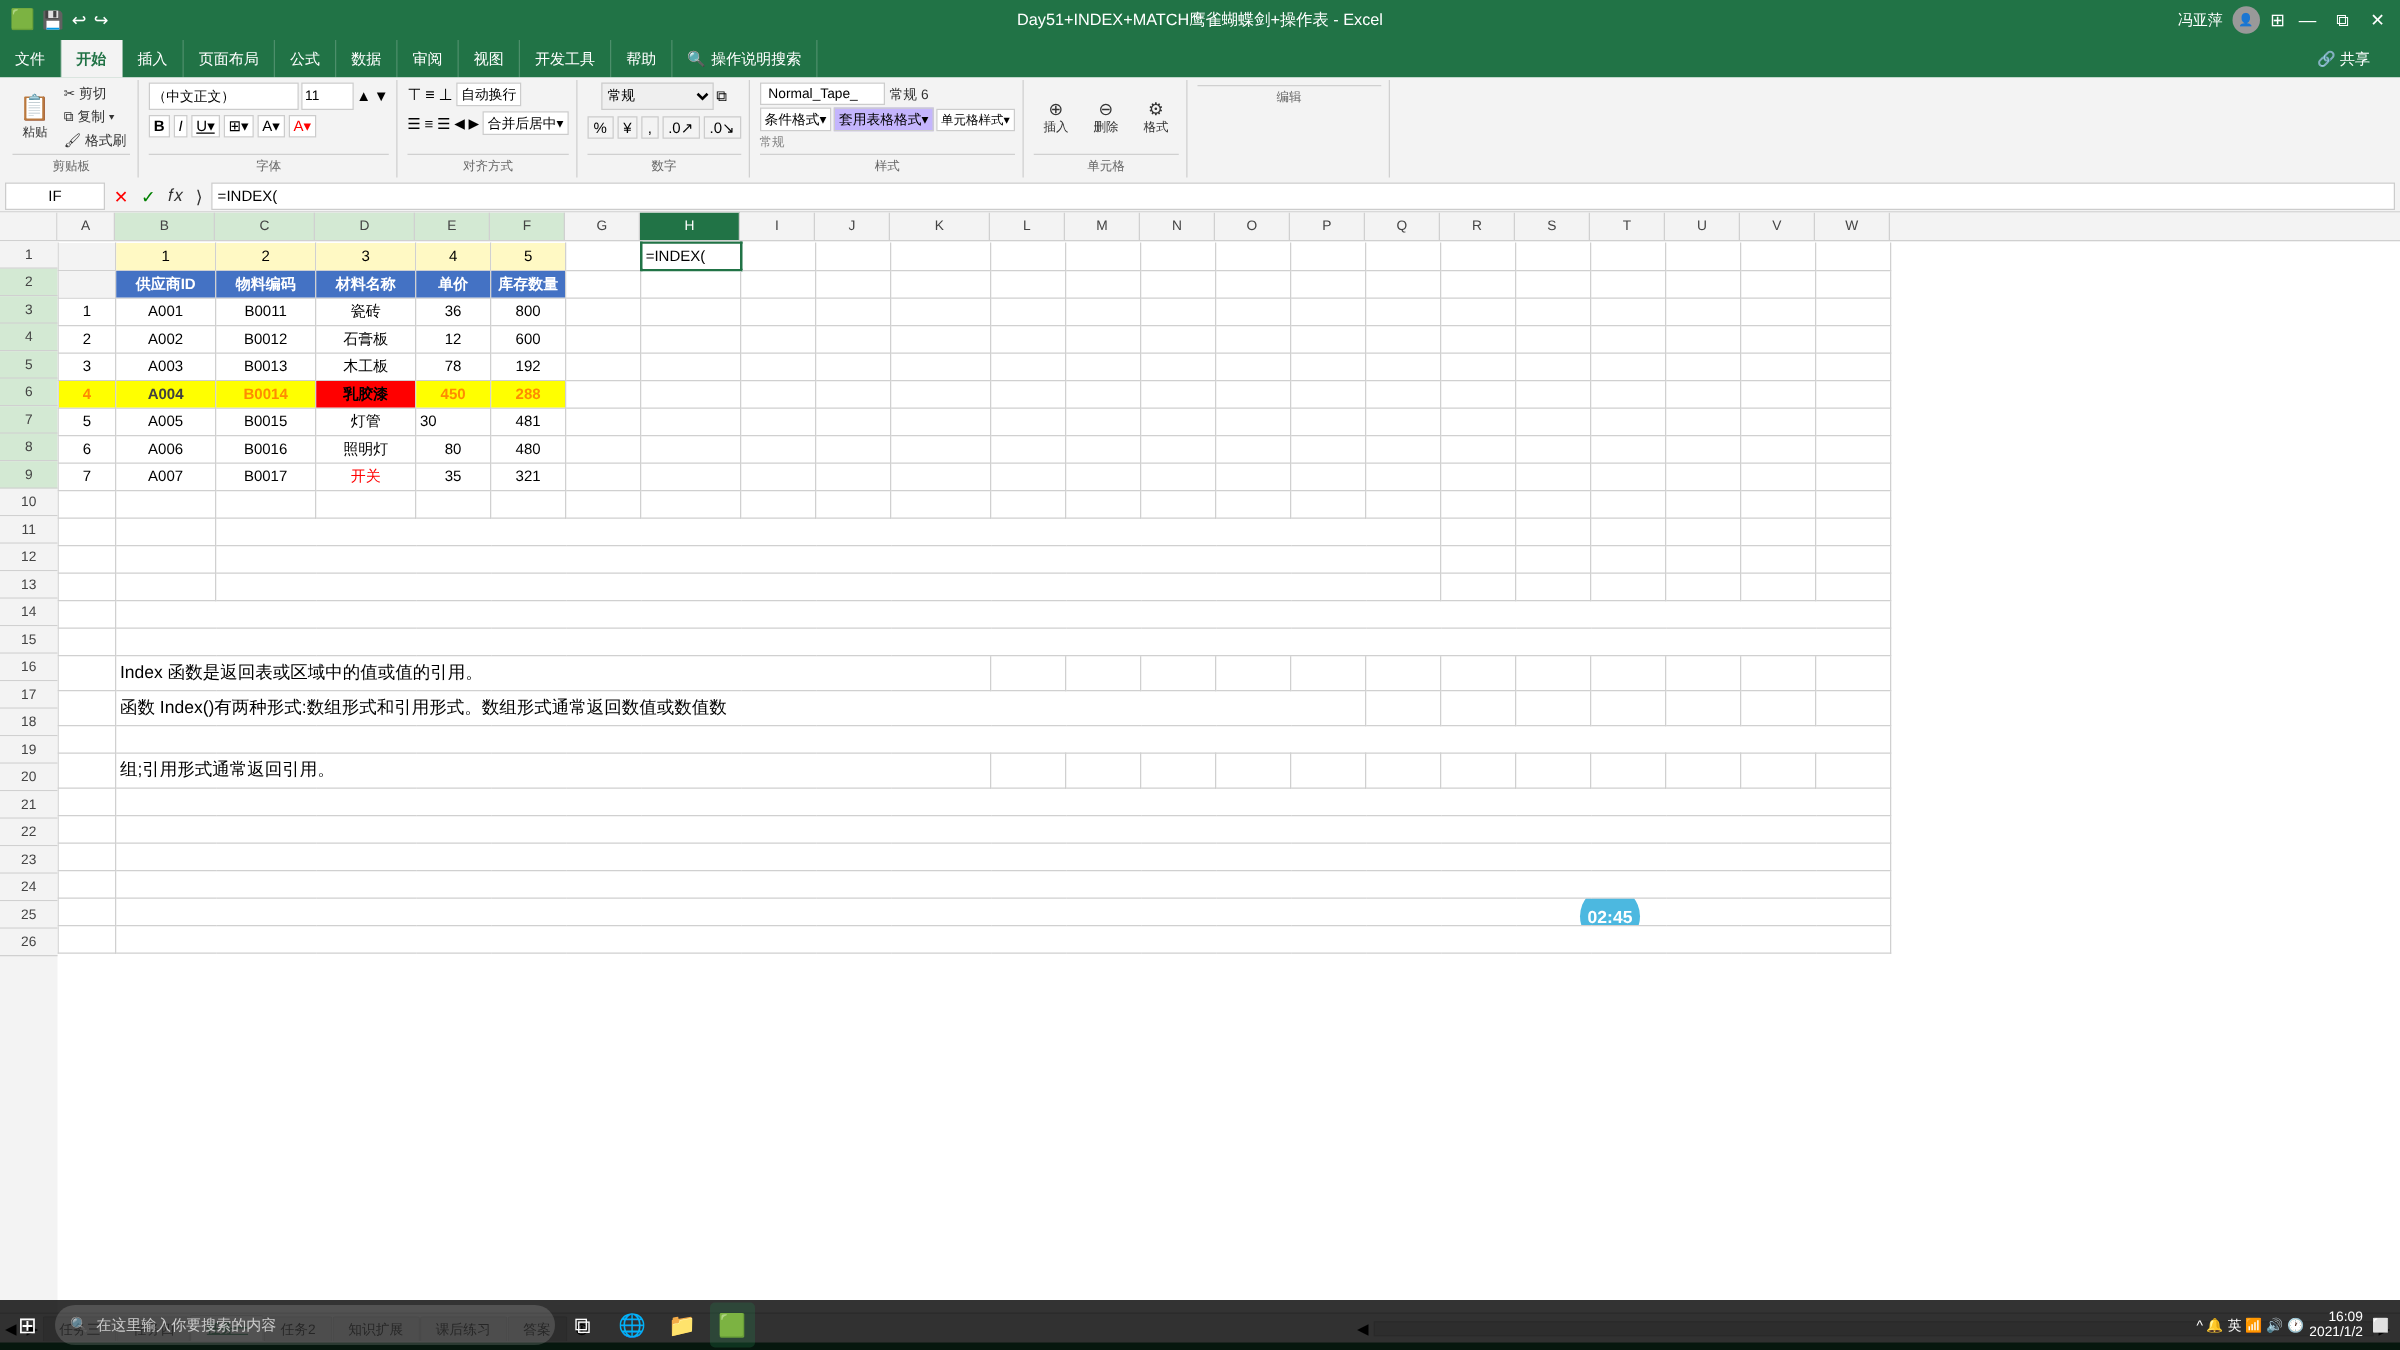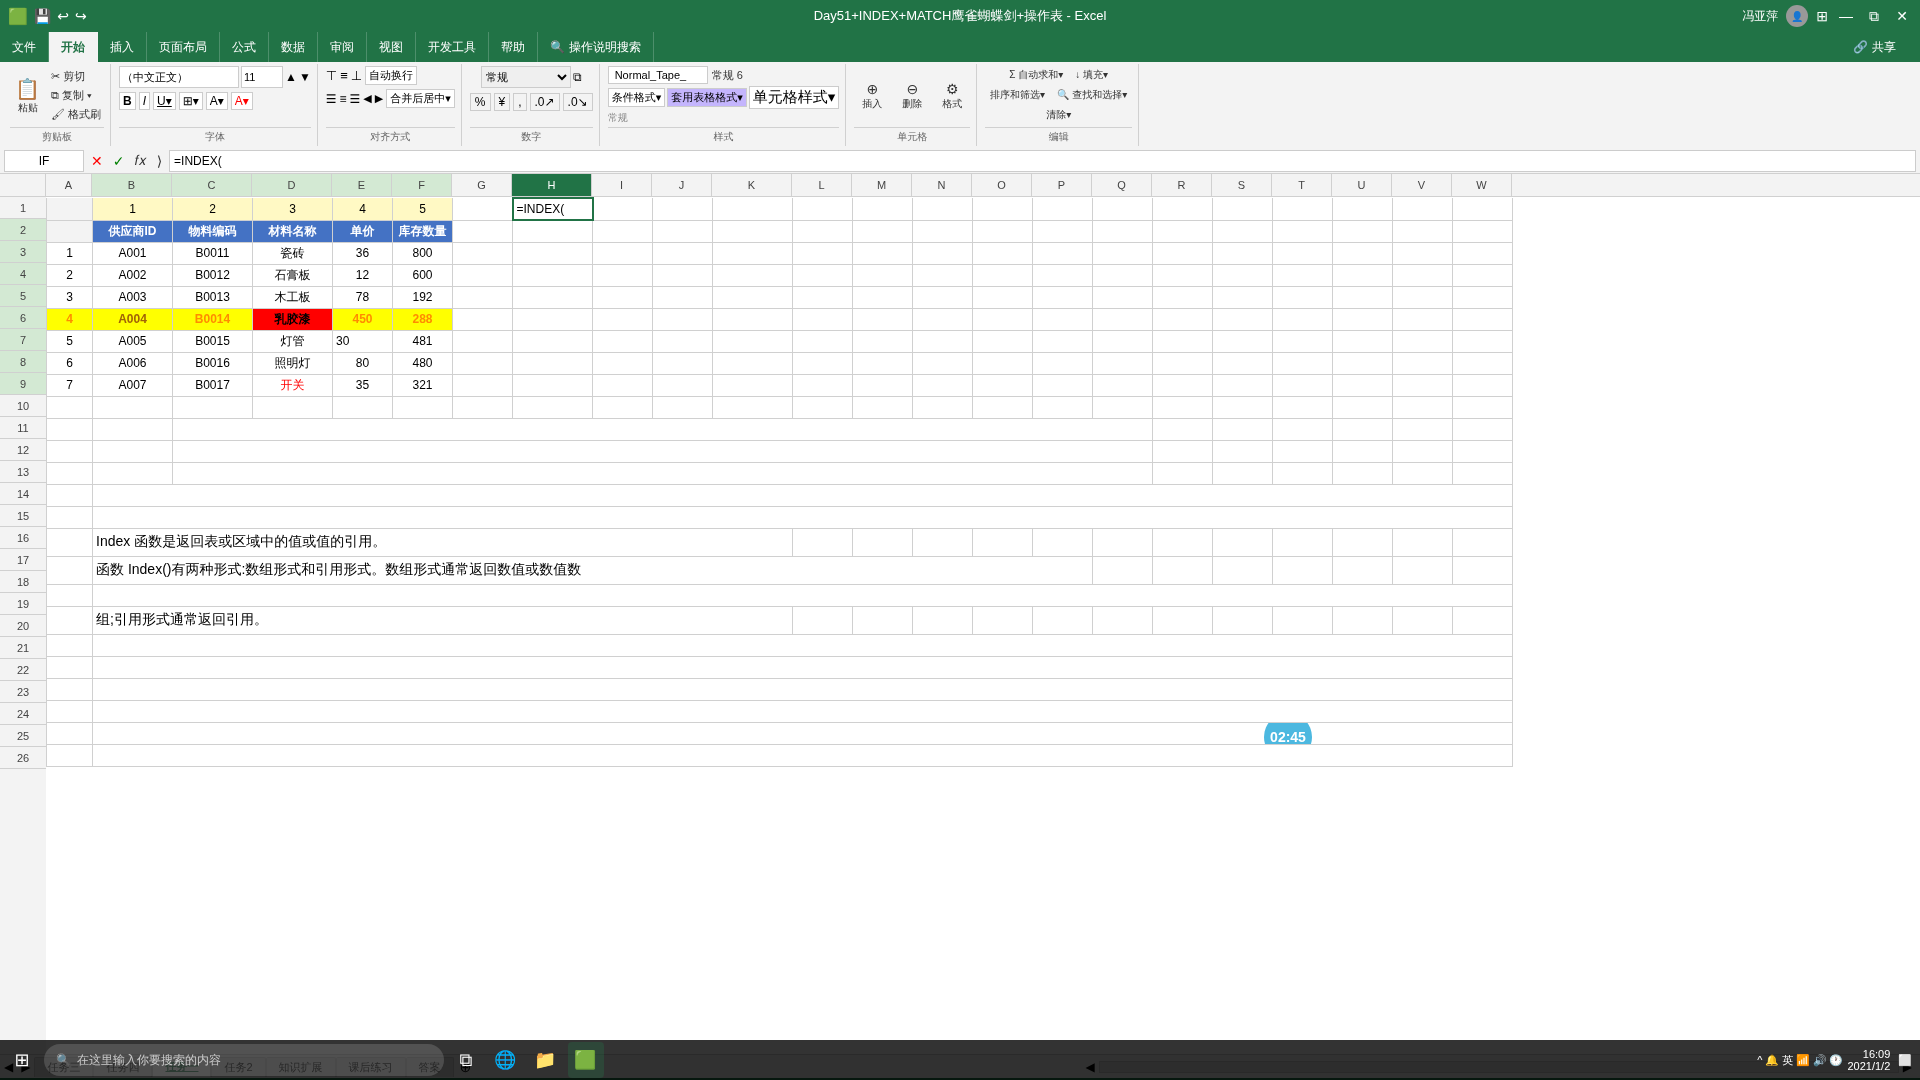--- a/index.html
+++ b/index.html
@@ -442,21 +442,21 @@
 
   <div class="ribbon-group" style="min-width:200px;">
     <div class="ribbon-group-content" style="flex-direction:column;align-items:flex-start;gap:2px;">
       <div style="display:flex;gap:4px;align-items:center;">
         <div style="border:1px solid #ccc;background:white;padding:2px 6px;font-size:11px;width:100px;">Normal_Tape_</div>
         <div style="font-size:11px;color:#333;width:50px;">常规 6</div>
       </div>
       <div style="display:flex;gap:2px;align-items:center;">
         <span style="cursor:pointer;font-size:11px;padding:1px 3px;border:1px solid #ccc;background:white;">条件格式▾</span>
         <span style="cursor:pointer;font-size:11px;padding:1px 3px;border:1px solid #ccc;background:#c4b5fd;">套用表格格式▾</span>
-        <span style="cursor:pointer;font-size:15px;padding:1px 3px;border:1px solid #ccc;background:white;">单元格样式▾</span>
+        <span style="cursor:pointer;font-size:10px;padding:1px 3px;border:1px solid #ccc;background:white;">单元格样式▾</span>
       </div>
       <div style="font-size:10px;color:#888;">常规</div>
     </div>
     <div class="ribbon-group-label">样式</div>
   </div>
 
   <div class="ribbon-group" style="min-width:100px;">
     <div class="ribbon-group-content" style="flex-direction:row;gap:4px;">
       <div class="ribbon-btn">
         <span class="icon-sm">⊕</span>
@@ -468,41 +468,20 @@
       </div>
       <div class="ribbon-btn">
         <span class="icon-sm">⚙</span>
         <span>格式</span>
       </div>
     </div>
     <div class="ribbon-group-label">单元格</div>
   </div>
 
   <div class="ribbon-group" style="min-width:160px;">
-    <div class="ribbon-group-content" style="flex-direction:column;gap:2px;">
-      <div style="display:flex;gap:4px;align-items:center;">
-        <div class="ribbon-btn">
-          <span>Σ 自动求和▾</span>
-        </div>
-        <div class="ribbon-btn">
-          <span>↓ 填充▾</span>
-        </div>
-      </div>
-      <div style="display:flex;gap:4px;align-items:center;">
-        <div class="ribbon-btn">
-          <span>排序和筛选▾</span>
-        </div>
-        <div class="ribbon-btn">
-          <span>🔍 查找和选择▾</span>
-        </div>
-      </div>
-      <div class="ribbon-btn">
-          <span>清除▾</span>
-        </div>
-    </div>
     <div class="ribbon-group-label">编辑</div>
   </div>
 </div>
 
 <div id="format-bar">
   <input type="text" id="name-box" value="IF" style="">
   <span class="formula-btn" style="color:red;">✕</span>
   <span class="formula-btn" style="color:green;">✓</span>
   <span class="formula-btn">𝑓𝑥</span>
   <span class="formula-btn">⟩</span>
@@ -700,21 +679,21 @@
           <td></td>
           <td></td>
           <td></td>
           <td></td>
           <td></td>
           <td></td>
         </tr>
 
         <tr>
           <td style="text-align:center;background:#ffff00;color:#ff8c00;font-weight:bold;">4</td>
-          <td style="text-align:center;background:#ffff00;color:#a16207;font-weight:bold;">A004</td>
+          <td style="text-align:center;background:#ffff00;color:#404040;font-weight:bold;">A004</td>
           <td style="text-align:center;background:#ffff00;color:#ff8c00;font-weight:bold;">B0014</td>
           <td style="text-align:center;background:#ff0000;color:#000000;font-weight:bold;">乳胶漆</td>
           <td style="text-align:center;background:#ffff00;color:#ff8c00;font-weight:bold;">450</td>
           <td style="text-align:center;background:#ffff00;color:#ff8c00;font-weight:bold;">288</td>
           <td></td>
           <td></td>
           <td></td>
           <td></td>
           <td></td>
           <td></td>

